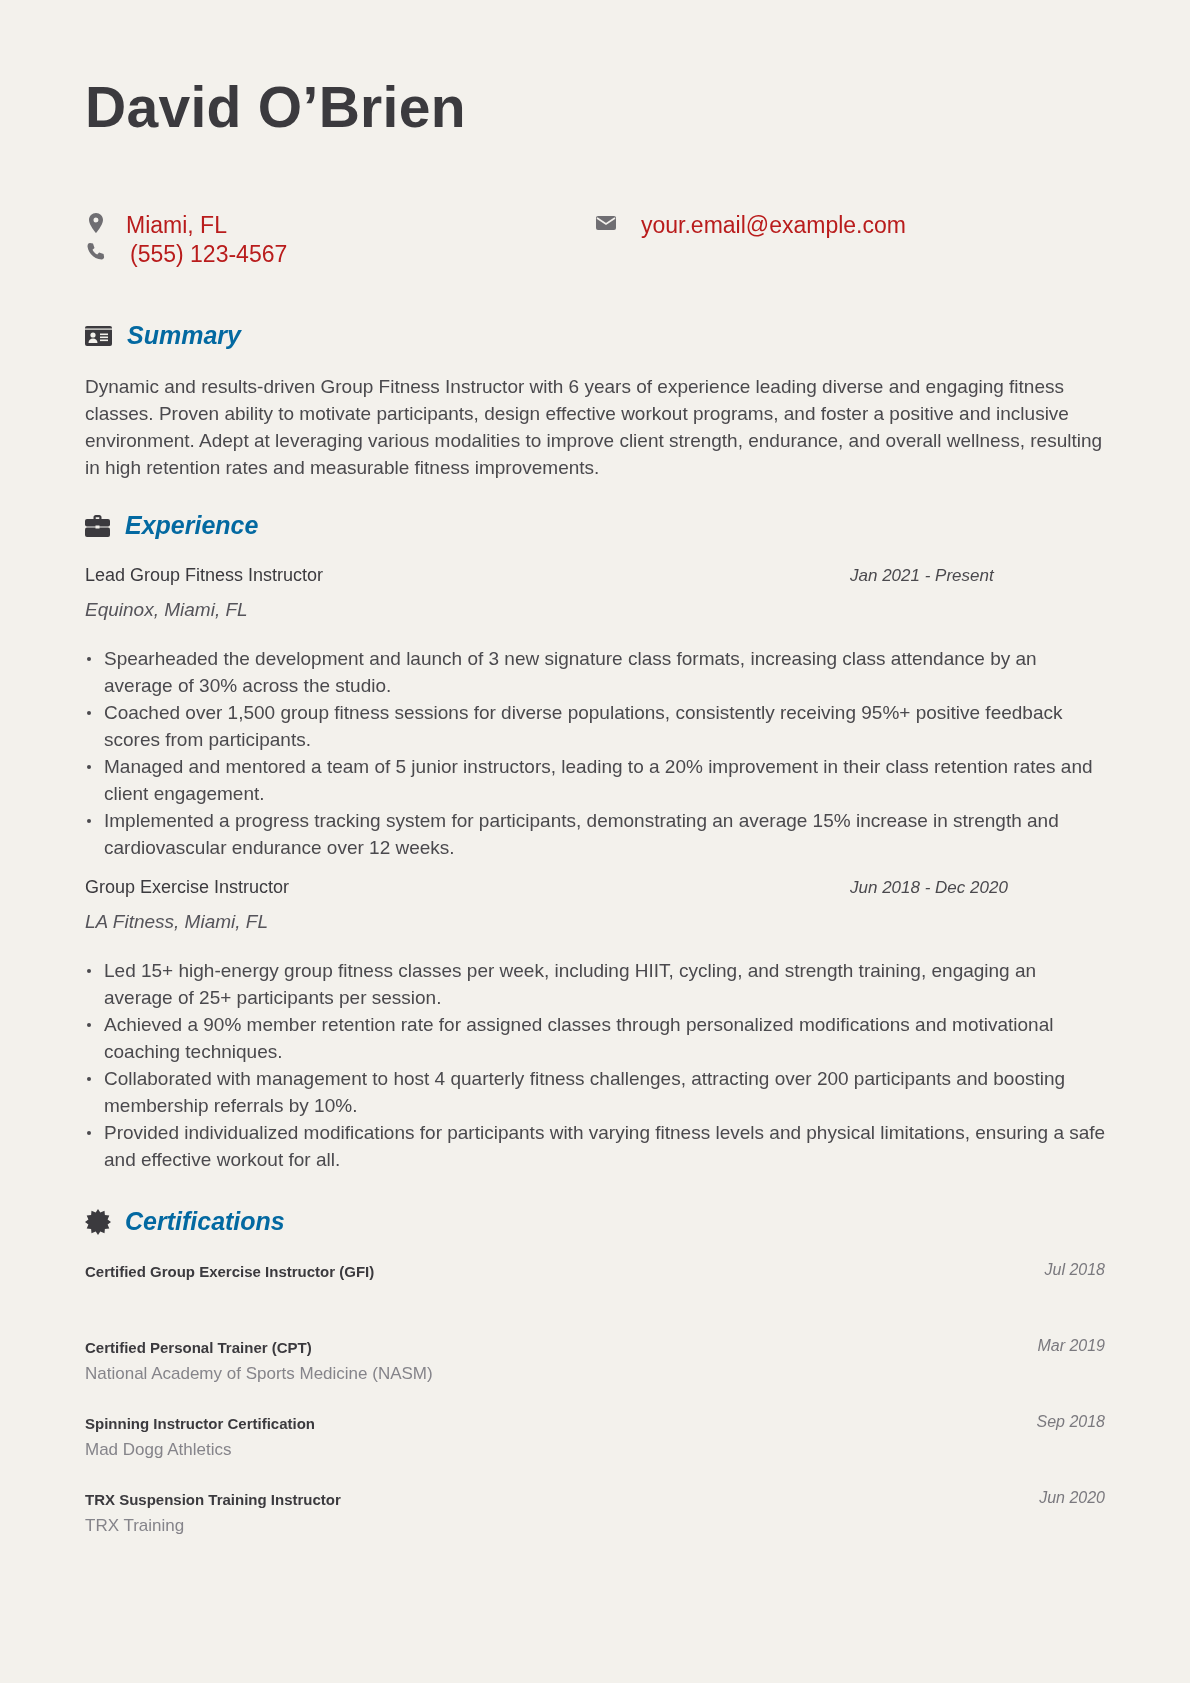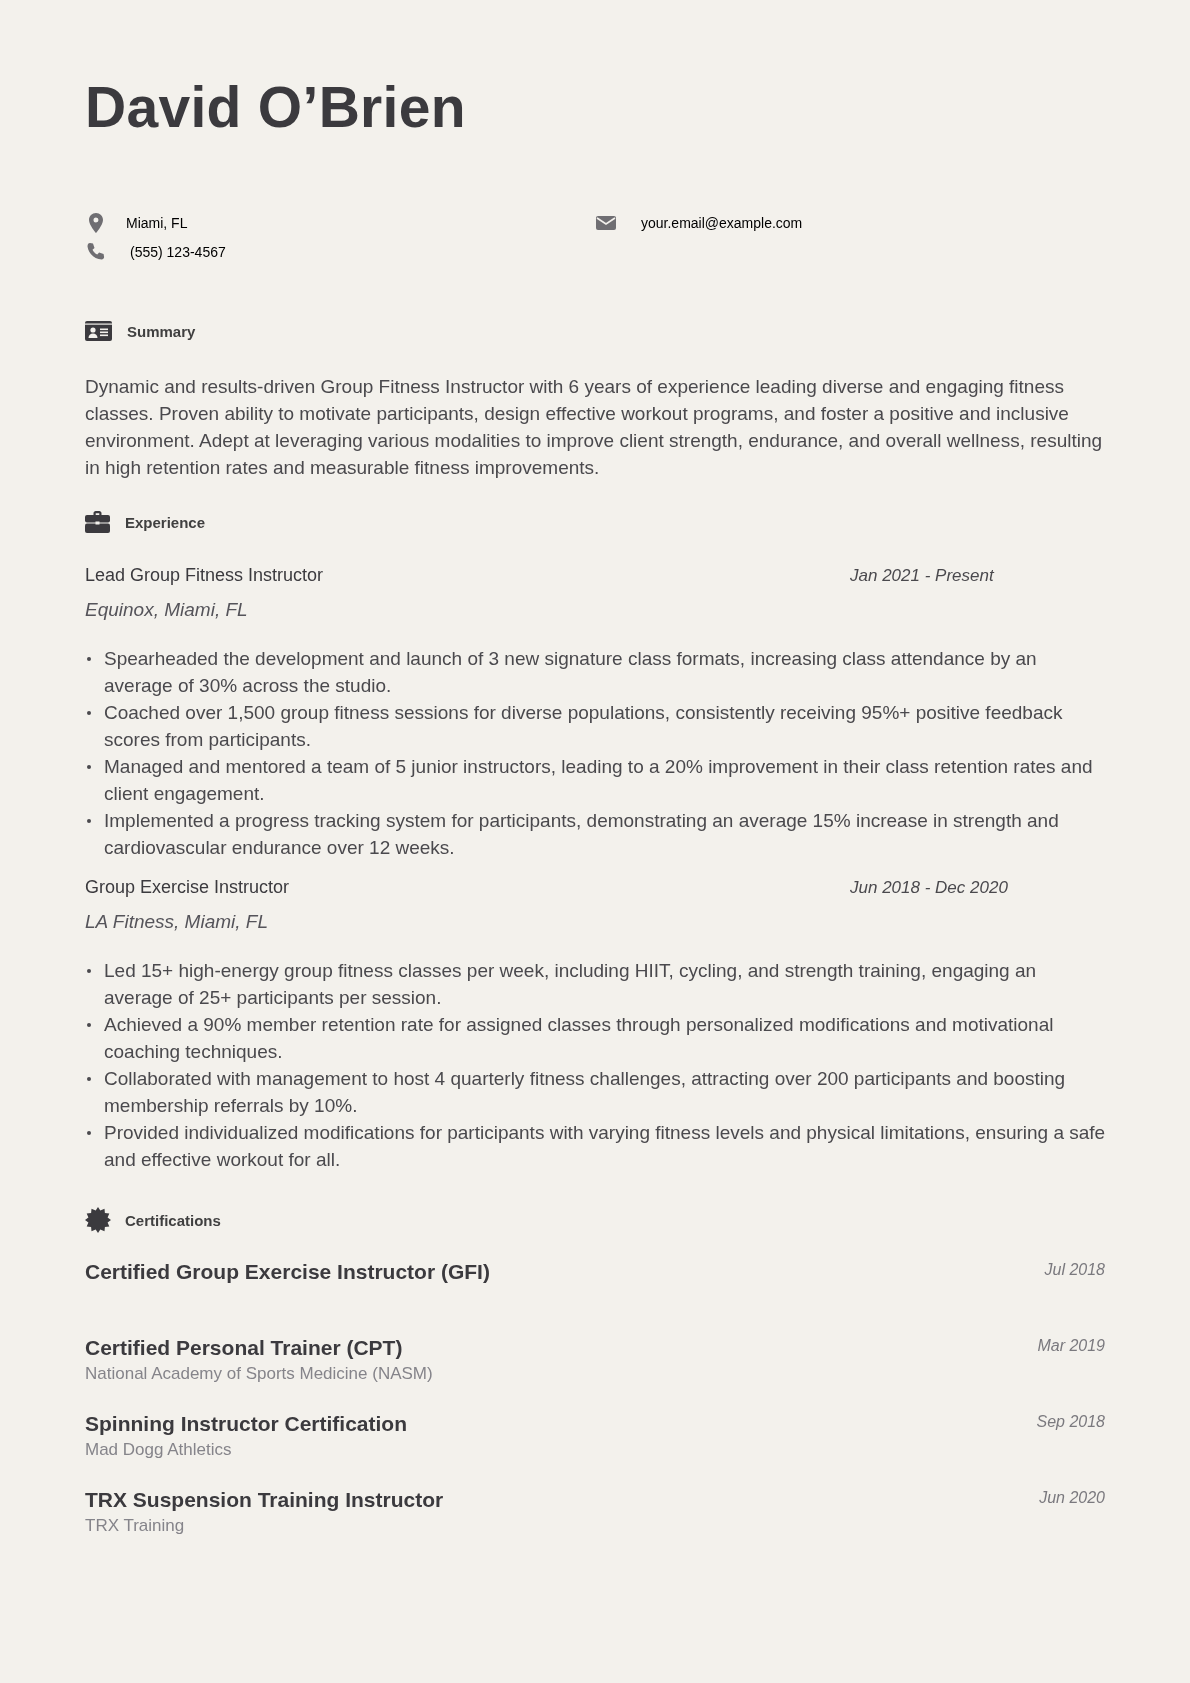--- a/index.html
+++ b/index.html
@@ -10,30 +10,30 @@
     color: #3a393c;
     position: relative;
     overflow: hidden;
   }
   .page { position: absolute; left: 85px; top: 0; width: 1020px; }
   .name {
     position: absolute; top: 72px; left: 0;
     font-size: 57px; font-weight: bold; color: #3b3a3e; letter-spacing: 0.3px;
     margin: 0; line-height: 70px;
   }
-  .contact { position: absolute; font-size: 14px; color: #000000; display: flex; align-items: center; }
+  .contact { position: absolute; font-size: 23px; color: #b91c1c; display: flex; align-items: flex-start; }
   .contact .ic { width: 22px; height: 22px; display: inline-flex; align-items: center; justify-content: center; }
   .c-loc { top: 212px; left: 0; }
   .c-loc .txt { margin-left: 19px; }
   .c-phone { top: 241px; left: 0; }
   .c-phone .txt { margin-left: 23px; }
   .c-email { top: 212px; left: 510px; }
   .c-email .txt { margin-left: 24px; }
 
-  .sec-head { position: absolute; left: 0; display: flex; align-items: center; font-size: 15px; font-weight: bold; color: #404040; }
+  .sec-head { position: absolute; left: 0; display: flex; align-items: center; font-size: 25px; font-weight: bold; color: #0369a1; font-style: italic; }
   .sec-head .ic { width: 28px; display: inline-flex; align-items: center; }
   .sh-summary { top: 321px; }
   .sh-summary .label { margin-left: 14px; }
   .sh-exp { top: 511px; }
   .sh-exp .label { margin-left: 12px; }
   .sh-cert { top: 1207px; }
   .sh-cert .label { margin-left: 12px; }
 
   .summary {
     position: absolute; top: 373px; left: 0; width: 1020px;
@@ -48,21 +48,21 @@
     position: relative; padding-left: 19px; font-size: 19px; line-height: 27px; color: #4a494d;
   }
   .bullets li::before {
     content: ""; position: absolute; left: 2px; top: 12px; width: 4px; height: 4px; border-radius: 50%; background: #4a494d;
   }
 
   .j1-title { top: 565px; } .j1-date { top: 566px; } .j1-company { top: 599px; } .j1-bullets { top: 645px; }
   .j2-title { top: 877px; } .j2-date { top: 878px; } .j2-company { top: 911px; } .j2-bullets { top: 957px; }
 
   .cert { position: absolute; left: 0; width: 1020px; }
-  .cert .cname { font-size: 21px; font-weight: bold; color: #3b3a3e; line-height: 26px; }
+  .cert .cname { font-size: 15px; font-weight: bold; color: #3b3a3e; line-height: 26px; }
   .cert .cissuer { font-size: 17px; color: #85848a; line-height: 26px; }
   .cert .cdate { position: absolute; right: 0; top: 2px; font-size: 16px; font-style: italic; color: #7a797e; }
   .cert-0 { top: 1259px; } .cert-1 { top: 1335px; } .cert-2 { top: 1411px; } .cert-3 { top: 1487px; }
 </style>
 </head>
 <body>
 
 <div class="page">
 
   <h1 class="name">David O’Brien</h1>

